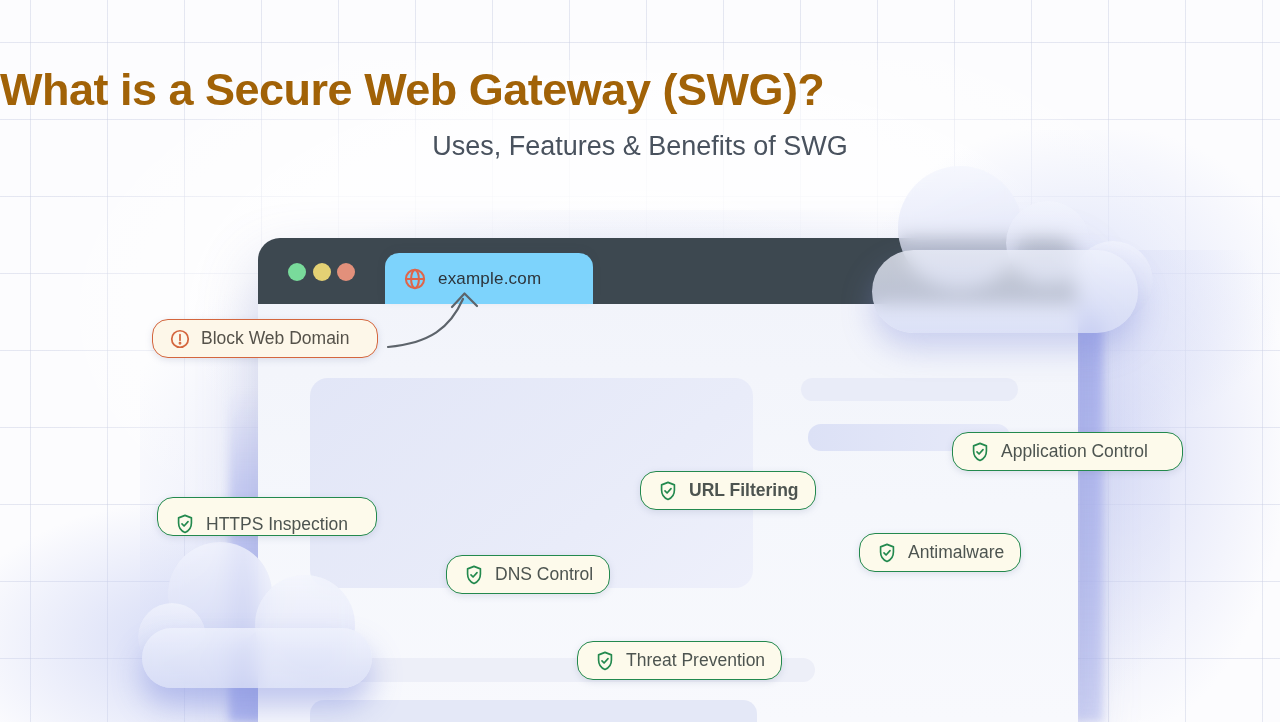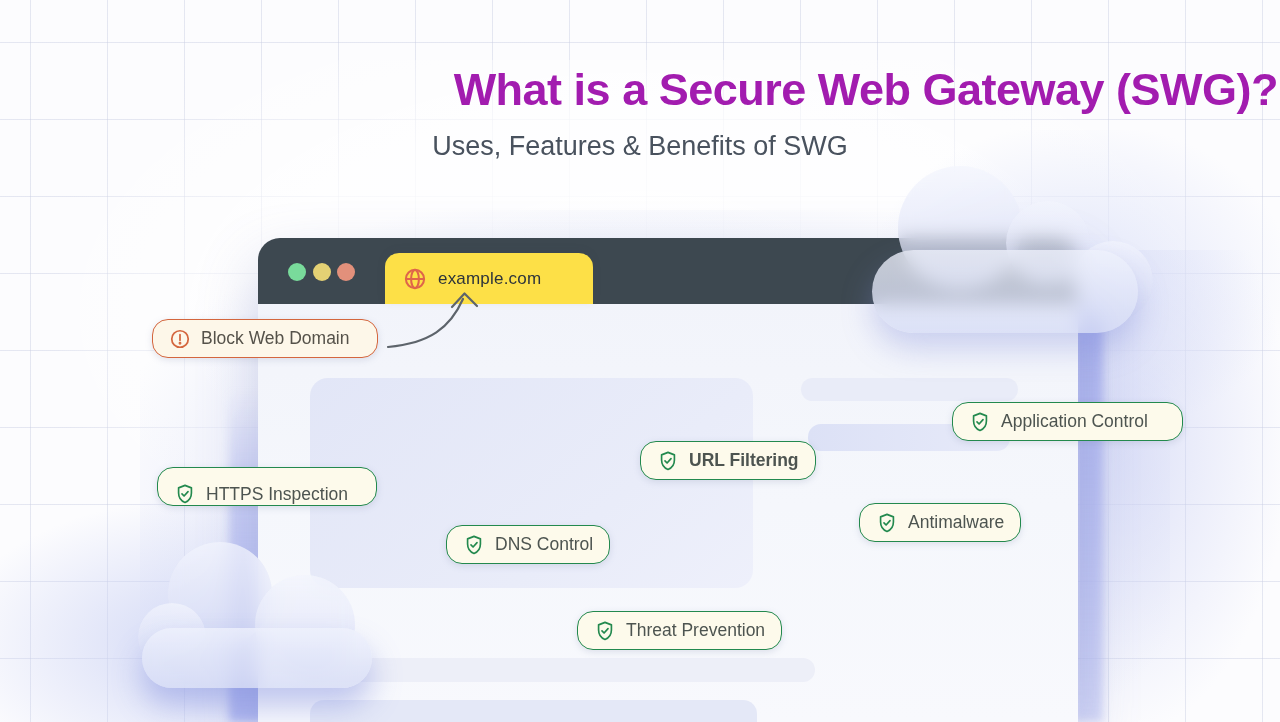--- a/index.html
+++ b/index.html
@@ -27,36 +27,36 @@
   .wash-top-right{left:880px;top:130px;width:400px;height:300px;
     background:radial-gradient(ellipse at 50% 50%, rgba(222,227,249,0.9) 0%, rgba(222,227,249,0) 75%);}
   .wash-right{left:1080px;top:250px;width:200px;height:472px;
     background:radial-gradient(ellipse at 15% 40%, rgba(201,207,243,0.65) 0%, rgba(201,207,243,0) 75%);}
   .band-left{left:229px;top:390px;width:36px;height:332px;filter:blur(4px);
     background:linear-gradient(180deg, rgba(173,181,240,0) 0%, rgba(173,181,240,0.55) 30%, rgba(173,181,240,0.9) 100%);}
   .band-right{left:1073px;top:292px;width:30px;height:430px;filter:blur(4px);
     background:linear-gradient(180deg, rgba(168,176,238,0.95) 0%, rgba(182,189,242,0.55) 100%);}
 
   
-  .page-title{left:0;right:2px;top:64px;text-align:right;
-    font-size:45px;font-weight:700;letter-spacing:-0.5px;color:#a21caf;}
+  .page-title{left:0;right:2px;top:64px;text-align:left;
+    font-size:45px;font-weight:700;letter-spacing:-0.5px;color:#a16207;}
   .page-subtitle{left:0;right:0;top:131px;text-align:center;
     font-size:27px;font-weight:500;color:#49525e;}
 
   
   .browser{left:258px;top:238px;width:820px;height:484px;
     border-radius:22px 22px 0 0;overflow:hidden;
     background:linear-gradient(180deg,#f1f3fa 0%,#f5f7fc 55%,#f8f9fd 100%);
     box-shadow:0 26px 60px rgba(108,118,185,0.30);}
   .browser-header{left:0;top:0;width:820px;height:66px;background:#3d4850;}
   .dot{top:25px;width:18px;height:18px;border-radius:50%;}
   .dot-green{left:30px;background:#79db9b;}
   .dot-yellow{left:55px;background:#e4d174;}
   .dot-red{left:79px;background:#e2907b;}
-  .browser-tab{left:127px;top:15px;width:208px;height:51px;background:#fde047;
+  .browser-tab{left:127px;top:15px;width:208px;height:51px;background:#7dd3fc;
     border-radius:14px 14px 0 0;display:flex;align-items:center;gap:10px;
     padding:0 17px;box-sizing:border-box;box-shadow:0 -2px 8px rgba(60,70,90,0.10);}
   .tab-url{font-size:17px;font-weight:500;color:#2d343b;letter-spacing:0.2px;}
 
   
   .sk{border-radius:12px;}
   .sk-big{left:52px;top:140px;width:443px;height:210px;border-radius:18px;
     background:linear-gradient(140deg,#e2e6f7 0%,#e9ecf9 65%,#eef0fb 100%);}
   .sk-r1{left:543px;top:140px;width:217px;height:23px;background:#e9ecf8;}
   .sk-r2{left:550px;top:186px;width:202px;height:27px;border-radius:13px;
@@ -82,21 +82,21 @@
   .cb-b{left:255px;top:575px;width:100px;height:100px;}
   .cb-c{left:138px;top:603px;width:68px;height:68px;}
   .cb-base{left:142px;top:628px;width:230px;height:60px;border-radius:30px;
     box-shadow:0 18px 30px rgba(122,135,220,0.45);}
 
   
   .badge{position:absolute;display:flex;align-items:center;gap:10px;height:39px;
     padding:0 16px;border-radius:16px;box-sizing:border-box;
     background:#fdfaeb;font-size:17.5px;font-weight:400;color:#4d5450;
     box-shadow:0 2px 7px rgba(115,125,160,0.20);white-space:nowrap;}
-  .badge-green{border:1.5px solid #23894e;}
+  .badge-green{border:1.5px solid #23894e;margin-top:30px;}
   .badge-orange{border:1.5px solid #d4663e;background:#fdf7e9;color:#55524a;}
   #badge-block{left:152px;top:319px;width:226px;}
   #badge-https{left:157px;top:467px;width:220px;align-items:flex-end;}
   #badge-url{left:640px;top:441px;font-weight:bold;}
   #badge-dns{left:446px;top:525px;}
   #badge-threat{left:577px;top:611px;justify-content:center;}
   #badge-anti{left:859px;top:503px;}
   #badge-app{left:952px;top:402px;width:231px;}
   .badge svg{flex:0 0 auto;}
 </style>

